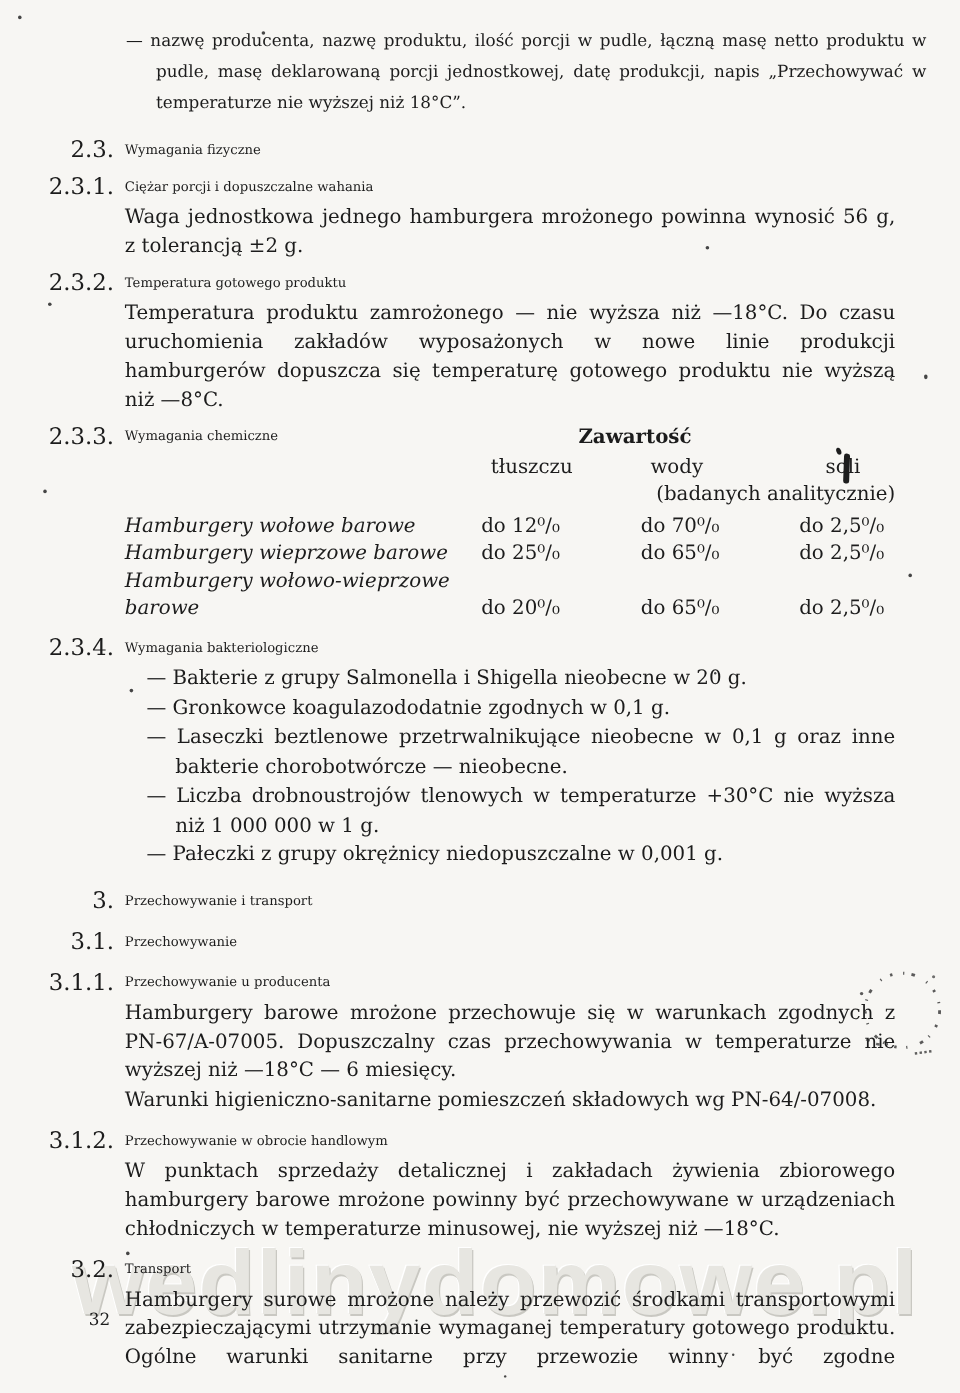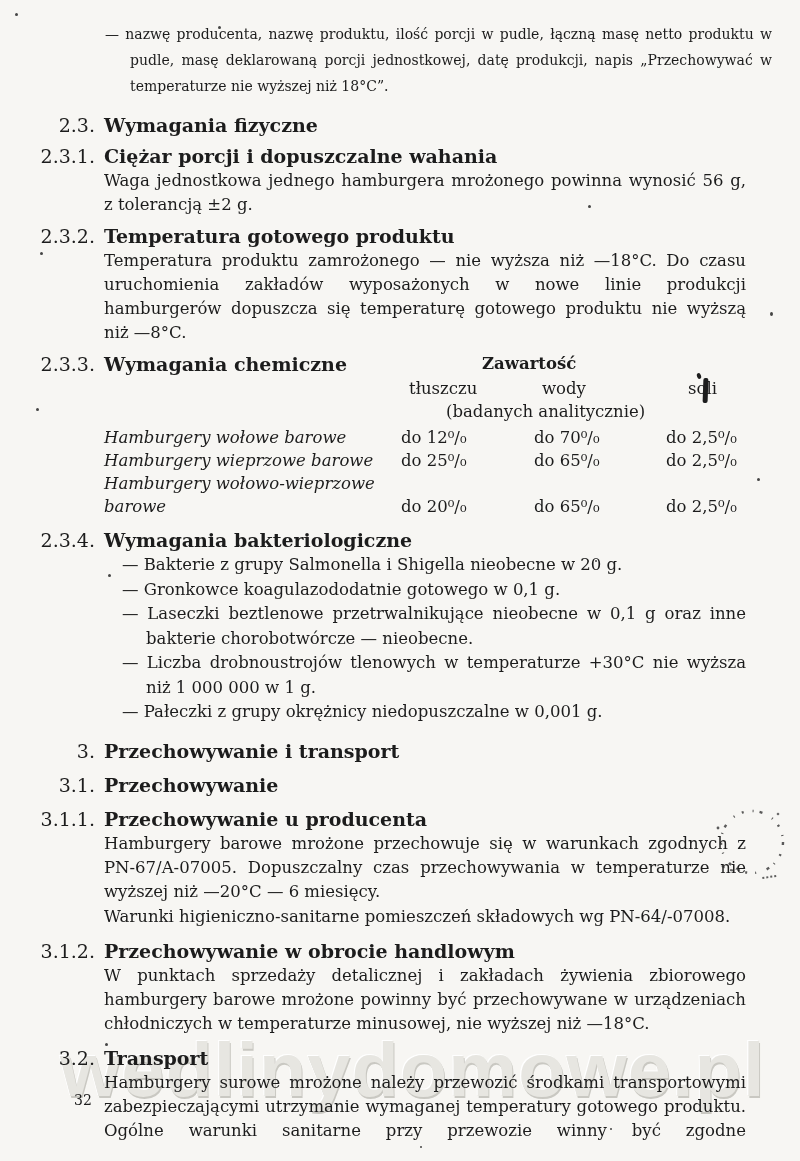--- a/index.html
+++ b/index.html
@@ -30,37 +30,37 @@
     padding-left:25px;text-indent:-25px;box-sizing:content-box;
     text-align:justify;font-size:14px;line-height:26px;
   }
   .sec{display:flex;margin-top:7px;}
   .num{
     width:104px;min-width:104px;box-sizing:border-box;
     padding-right:9px;text-align:right;
     font-size:19px;line-height:24px;
   }
   .content{width:642px;max-width:642px;font-size:16.5px;line-height:24px;}
-  h2{display:block;margin:0;font-size:19px;font-weight:bold;line-height:24px;}
+  h2{display:block;margin:0;font-size:11px;font-weight:normal;line-height:24px;}
   p{margin:1px 0 0;text-align:justify;line-height:24px;}
   p.continues{text-align-last:justify;}
   .mt-lg{margin-top:14px;}
   .mt-md{margin-top:10px;}
   
   .chemhead{position:relative;}
   .zaw{position:absolute;left:378px;top:0;font-weight:bold;}
   .tbl{margin-top:1px;}
   .trow{display:flex;align-items:flex-end;line-height:23px;}
   .tname{width:297px;font-style:italic;}
   .tc1{width:133px;}
   .tc2{width:132px;}
   .tc3{flex:1;}
   .hpad1{padding-left:8px;box-sizing:border-box;}
   .hpad3{padding-left:22px;box-sizing:border-box;position:relative;}
-  .subrow{margin-left:342px;line-height:23px;}
+  .subrow{margin-left:342px;line-height:23px;text-align:right;}
   .datarows{margin-top:3px;}
   
   .bullets{margin-left:18px;margin-top:1px;}
   .bullet{padding-left:24px;text-indent:-24px;text-align:justify;line-height:24.5px;}
   
   .pagenum{position:absolute;left:74px;top:1092px;z-index:3;font-size:14px;}
   
   .speck{position:absolute;z-index:3;background:#262626;border-radius:50%;opacity:.85;}
   .blot{position:absolute;left:37px;top:1px;width:5px;height:25px;background:#1d1d1d;border-radius:2px;transform:rotate(2deg);z-index:3;}
   .blot-dot{position:absolute;left:31px;top:-4px;width:4px;height:6px;background:#1d1d1d;border-radius:50%;transform:rotate(-20deg);z-index:3;}
@@ -144,21 +144,21 @@
         </div>
       </div>
     </div>
 
     <div class="sec mt-md">
       <div class="num">2.3.4.</div>
       <div class="content">
         <h2>Wymagania bakteriologiczne</h2>
         <div class="bullets">
           <div class="bullet">— Bakterie z grupy Salmonella i Shigella nieobecne w 20 g.</div>
-          <div class="bullet">— Gronkowce koagulazododatnie gotowego w 0,1 g.</div>
+          <div class="bullet">— Gronkowce koagulazododatnie zgodnych w 0,1 g.</div>
           <div class="bullet">— Laseczki beztlenowe przetrwalnikujące nieobecne w 0,1 g oraz inne bakterie chorobotwórcze — nieobecne.</div>
           <div class="bullet">— Liczba drobnoustrojów tlenowych w temperaturze +30°C nie wyższa niż 1 000 000 w 1 g.</div>
           <div class="bullet">— Pałeczki z grupy okrężnicy niedopuszczalne w 0,001 g.</div>
         </div>
       </div>
     </div>
 
     <div class="sec mt-lg">
       <div class="num">3.</div>
       <div class="content">
@@ -170,21 +170,21 @@
       <div class="num">3.1.</div>
       <div class="content">
           <h2>Przechowywanie</h2>
         </div>
     </div>
 
     <div class="sec mt-md">
       <div class="num">3.1.1.</div>
       <div class="content">
         <h2>Przechowywanie u producenta</h2>
-        <p>Hamburgery barowe mrożone przechowuje się w warunkach zgodnych z PN-67/A-07005. Dopuszczalny czas przechowywania w temperaturze nie wyższej niż —20°C — 6 miesięcy.</p>
+        <p>Hamburgery barowe mrożone przechowuje się w warunkach zgodnych z PN-67/A-07005. Dopuszczalny czas przechowywania w temperaturze nie wyższej niż —18°C — 6 miesięcy.</p>
         <p>Warunki higieniczno-sanitarne pomieszczeń składowych wg PN-64/-07008.</p>
       </div>
     </div>
 
     <div class="sec mt-md">
       <div class="num">3.1.2.</div>
       <div class="content">
         <h2>Przechowywanie w obrocie handlowym</h2>
         <p>W punktach sprzedaży detalicznej i zakładach żywienia zbiorowego hamburgery barowe mrożone powinny być przechowywane w urządzeniach chłodniczych w temperaturze minusowej, nie wyższej niż —18°C.</p>
       </div>

